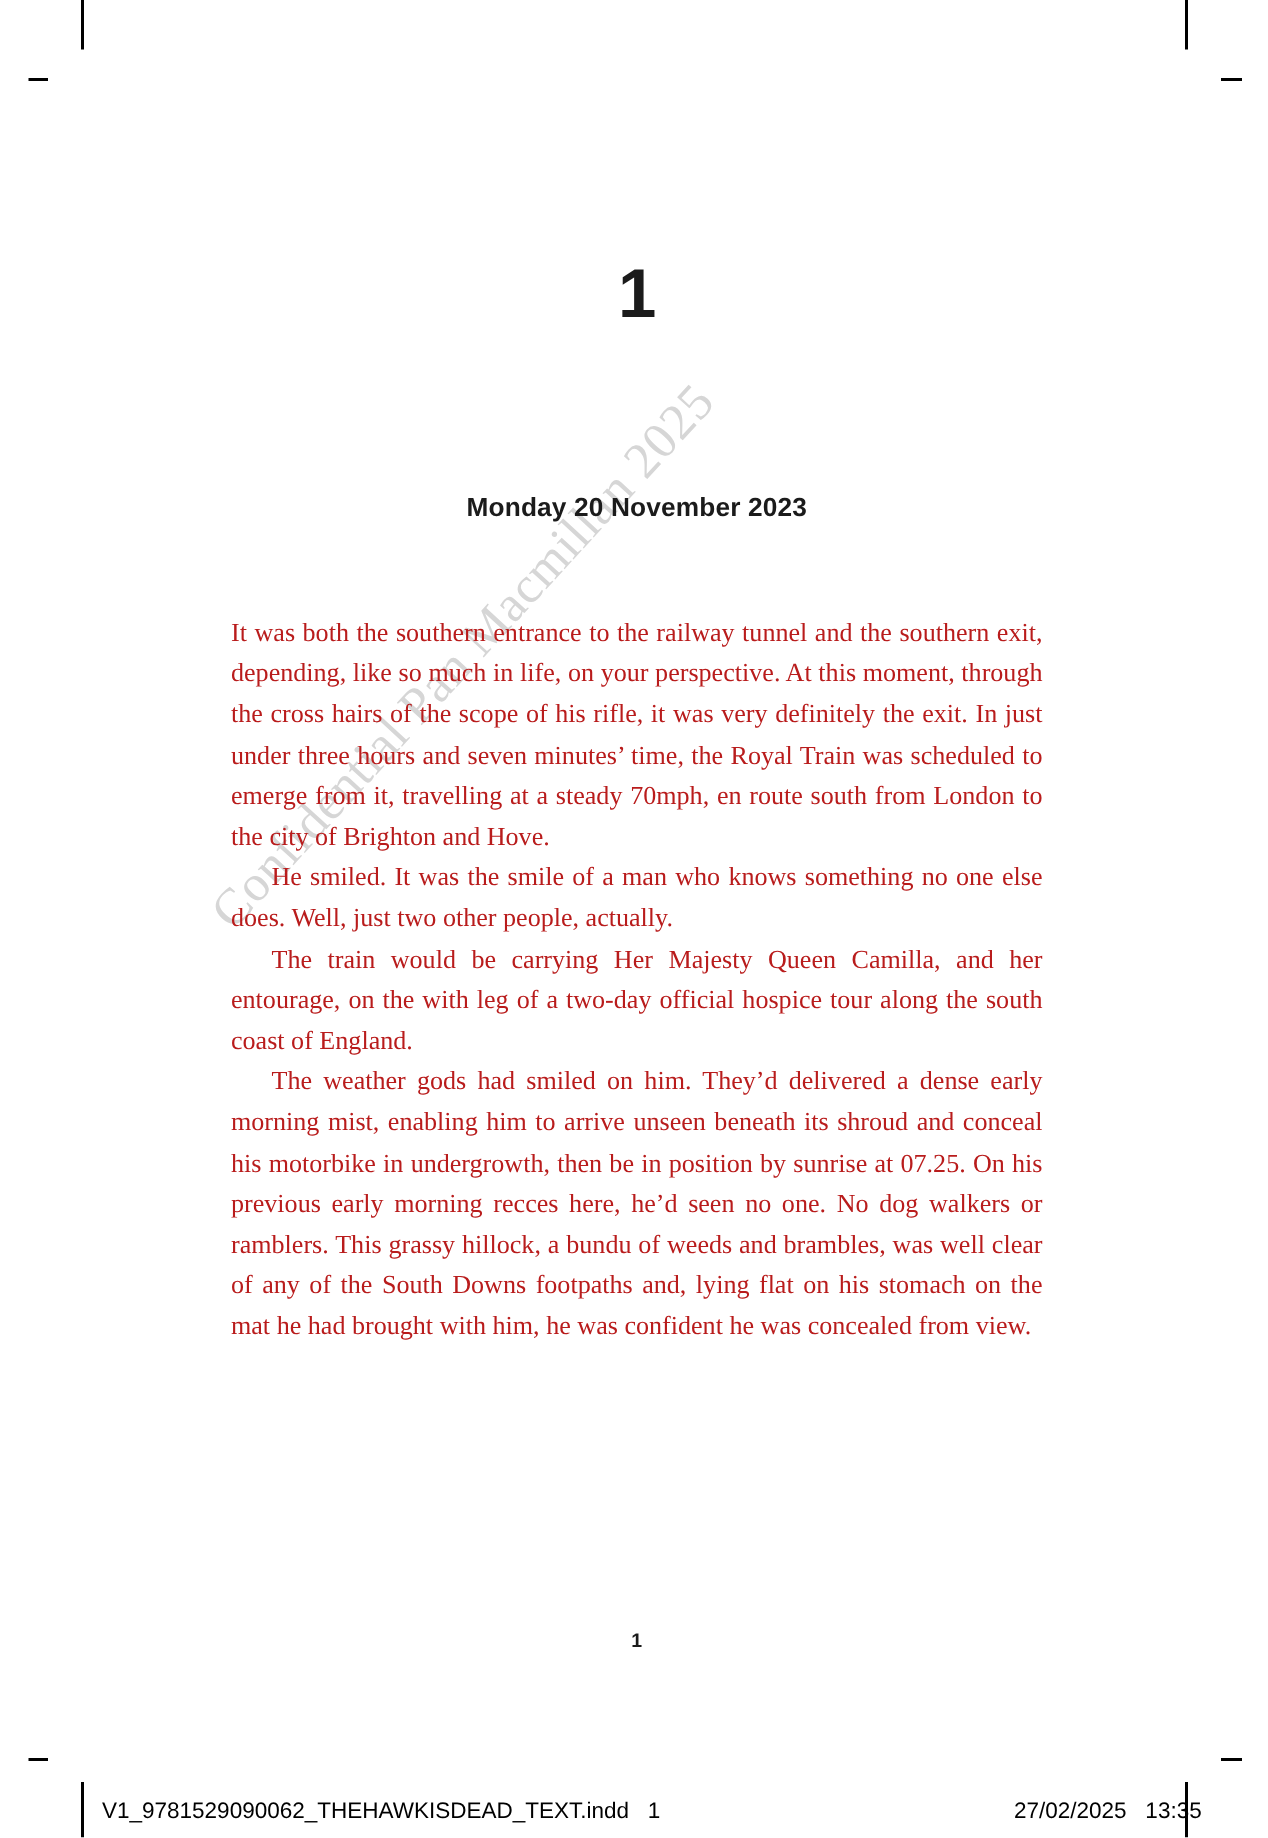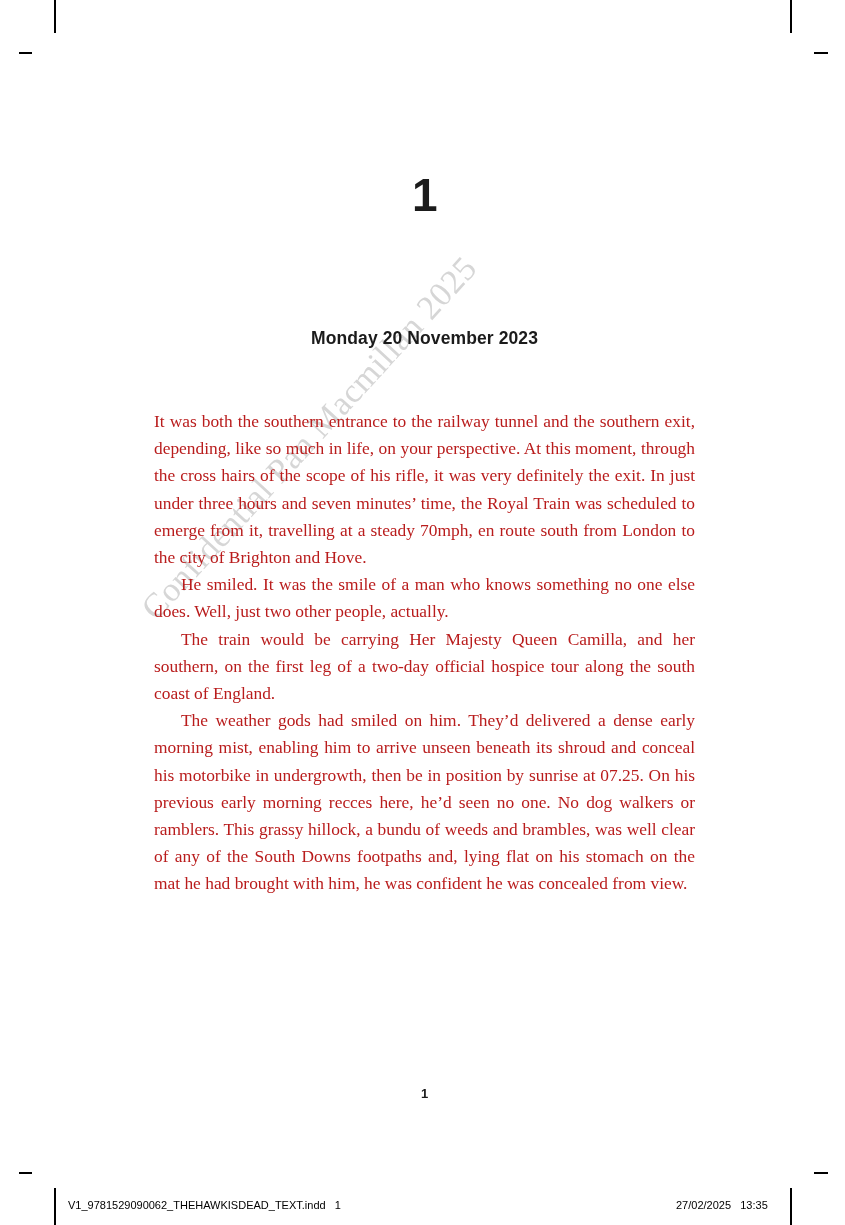--- a/index.html
+++ b/index.html
@@ -127,21 +127,21 @@
     white-space: nowrap;
     pointer-events: none;
     user-select: none;
   }
 
   
   .slug {
     position: absolute;
     top: 1199px;
     font-family: "Liberation Sans", "DejaVu Sans", sans-serif;
-    font-size: 11px;
+    font-size: 15px;
     color: #000000;
     white-space: pre;
   }
   .slug-left  { left: 68px; }
   .slug-right { left: 676px; text-align: center; }
 </style>
 </head>
 <body>
 
 <div id="page">
@@ -159,21 +159,21 @@
 
   <div class="text-block">
 
     <div class="chapter-number">1</div>
 
     <div class="date-heading">Monday 20 November 2023</div>
 
     <div class="body-copy" id="body-copy">
         <p>It was both the southern entrance to the railway tunnel and the southern exit, depending, like so much in life, on your perspective. At this moment, through the cross hairs of the scope of his rifle, it was very definitely the exit. In just under three hours and seven minutes’ time, the Royal Train was scheduled to emerge from it, travelling at a steady 70mph, en route south from London to the city of Brighton and Hove.</p>
         <p>He smiled. It was the smile of a man who knows something no one else does. Well, just two other people, actually.</p>
-        <p>The train would be carrying Her Majesty Queen Camilla, and her southern, on the first leg of a two-day official hospice tour along the south coast of England.</p>
+        <p>The train would be carrying Her Majesty Queen Camilla, and her entourage, on the with leg of a two-day official hospice tour along the south coast of England.</p>
         <p>The weather gods had smiled on him. They’d delivered a dense early morning mist, enabling him to arrive unseen beneath its shroud and conceal his motorbike in undergrowth, then be in position by sunrise at 07.25. On his previous early morning recces here, he’d seen no one. No dog walkers or ramblers. This grassy hillock, a bundu of weeds and brambles, was well clear of any of the South Downs footpaths and, lying flat on his stomach on the mat he had brought with him, he was confident he was concealed from view.</p>
       </div>
 
     <div class="folio">1</div>
   </div>
 
   <div class="slug slug-left">V1_9781529090062_THEHAWKISDEAD_TEXT.indd   1</div>
   <div class="slug slug-right">27/02/2025   13:35</div>
 
 </div>

